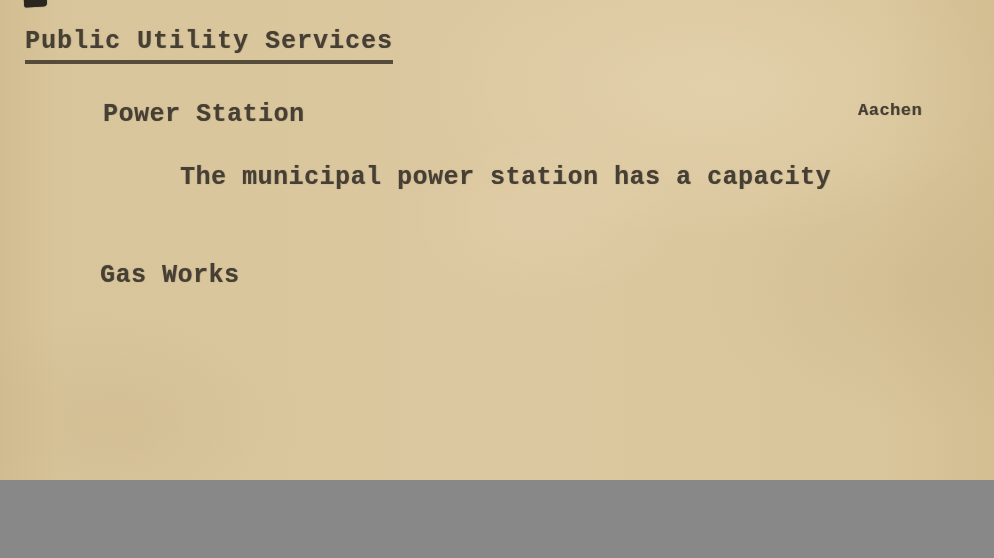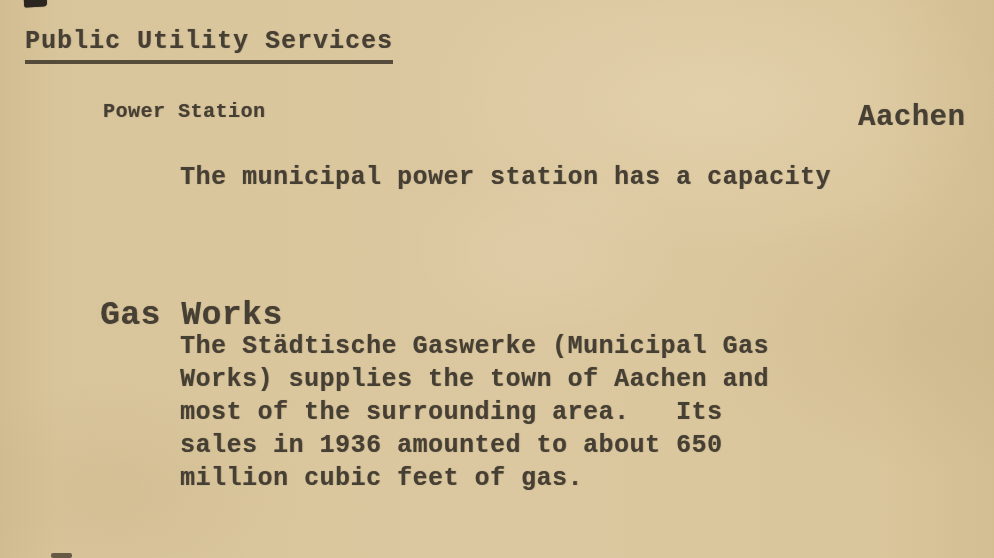--- a/index.html
+++ b/index.html
@@ -3,21 +3,21 @@
 <meta charset="utf-8">
 <style>
   html, body {
     margin: 0;
     padding: 0;
     background: #888;
   }
   .paper {
     position: relative;
     width: 994px;
-    height: 558px;
+    height: 480px;
     overflow: hidden;
     background:
       radial-gradient(ellipse 420px 220px at 72% 18%, rgba(255,246,222,0.20), transparent 70%),
       radial-gradient(ellipse 300px 200px at 92% 60%, rgba(150,125,80,0.10), transparent 70%),
       radial-gradient(ellipse 260px 160px at 12% 88%, rgba(140,115,70,0.08), transparent 70%),
       radial-gradient(ellipse 200px 120px at 55% 45%, rgba(255,248,228,0.10), transparent 70%),
       linear-gradient(90deg, #d2bd91 0%, #d9c59b 6%, #dcc8a0 50%, #dac69c 88%, #d3be92 100%);
     font-family: "Liberation Mono", "DejaVu Sans Mono", monospace;
     color: #463f34;
     font-weight: bold;
@@ -33,41 +33,40 @@
     top: 27px;
     font-size: 25px;
     letter-spacing: 1px;
     border-bottom: 4px solid rgba(62,54,41,0.85);
     padding-bottom: 4px;
   }
   .sec1-title {
     position: absolute;
     left: 103px;
     top: 100px;
-    font-size: 20px;
+    font-size: 25px;
   }
   .sec1-location {
     position: absolute;
     left: 858px;
     top: 101px;
-    font-size: 29px;
+    font-size: 17px;
   }
   .sec1-body {
     position: absolute;
     left: 180px;
     top: 163px;
     font-size: 25px;
     line-height: 30px;
   }
   .sec2-title {
     position: absolute;
     left: 100px;
     top: 261px;
-    font-size: 33px;
-    margin-top: 36px;
+    font-size: 25px;
   }
   .sec2-body {
     position: absolute;
     left: 180px;
     top: 330px;
     font-size: 25px;
     line-height: 33px;
   }
   .ink-mark-top {
     position: absolute;
@@ -102,23 +101,16 @@
   <div class="sec1-title typed">Power Station</div>
 
   <div class="sec1-location typed">Aachen</div>
 
   <div class="sec1-body">
     <div class="typed">The municipal power station has a capacity</div>
   </div>
 
   <div class="sec2-title typed">Gas Works</div>
 
-  <div class="sec2-body">
-    <div class="typed">The Städtische Gaswerke (Municipal Gas</div>
-    <div class="typed">Works) supplies the town of Aachen and</div>
-    <div class="typed">most of the surrounding area.   Its</div>
-    <div class="typed">sales in 1936 amounted to about 650</div>
-    <div class="typed">million cubic feet of gas.</div>
-  </div>
 
   <div class="ink-mark-bottom"></div>
 
 </div>
 
 </body></html>

